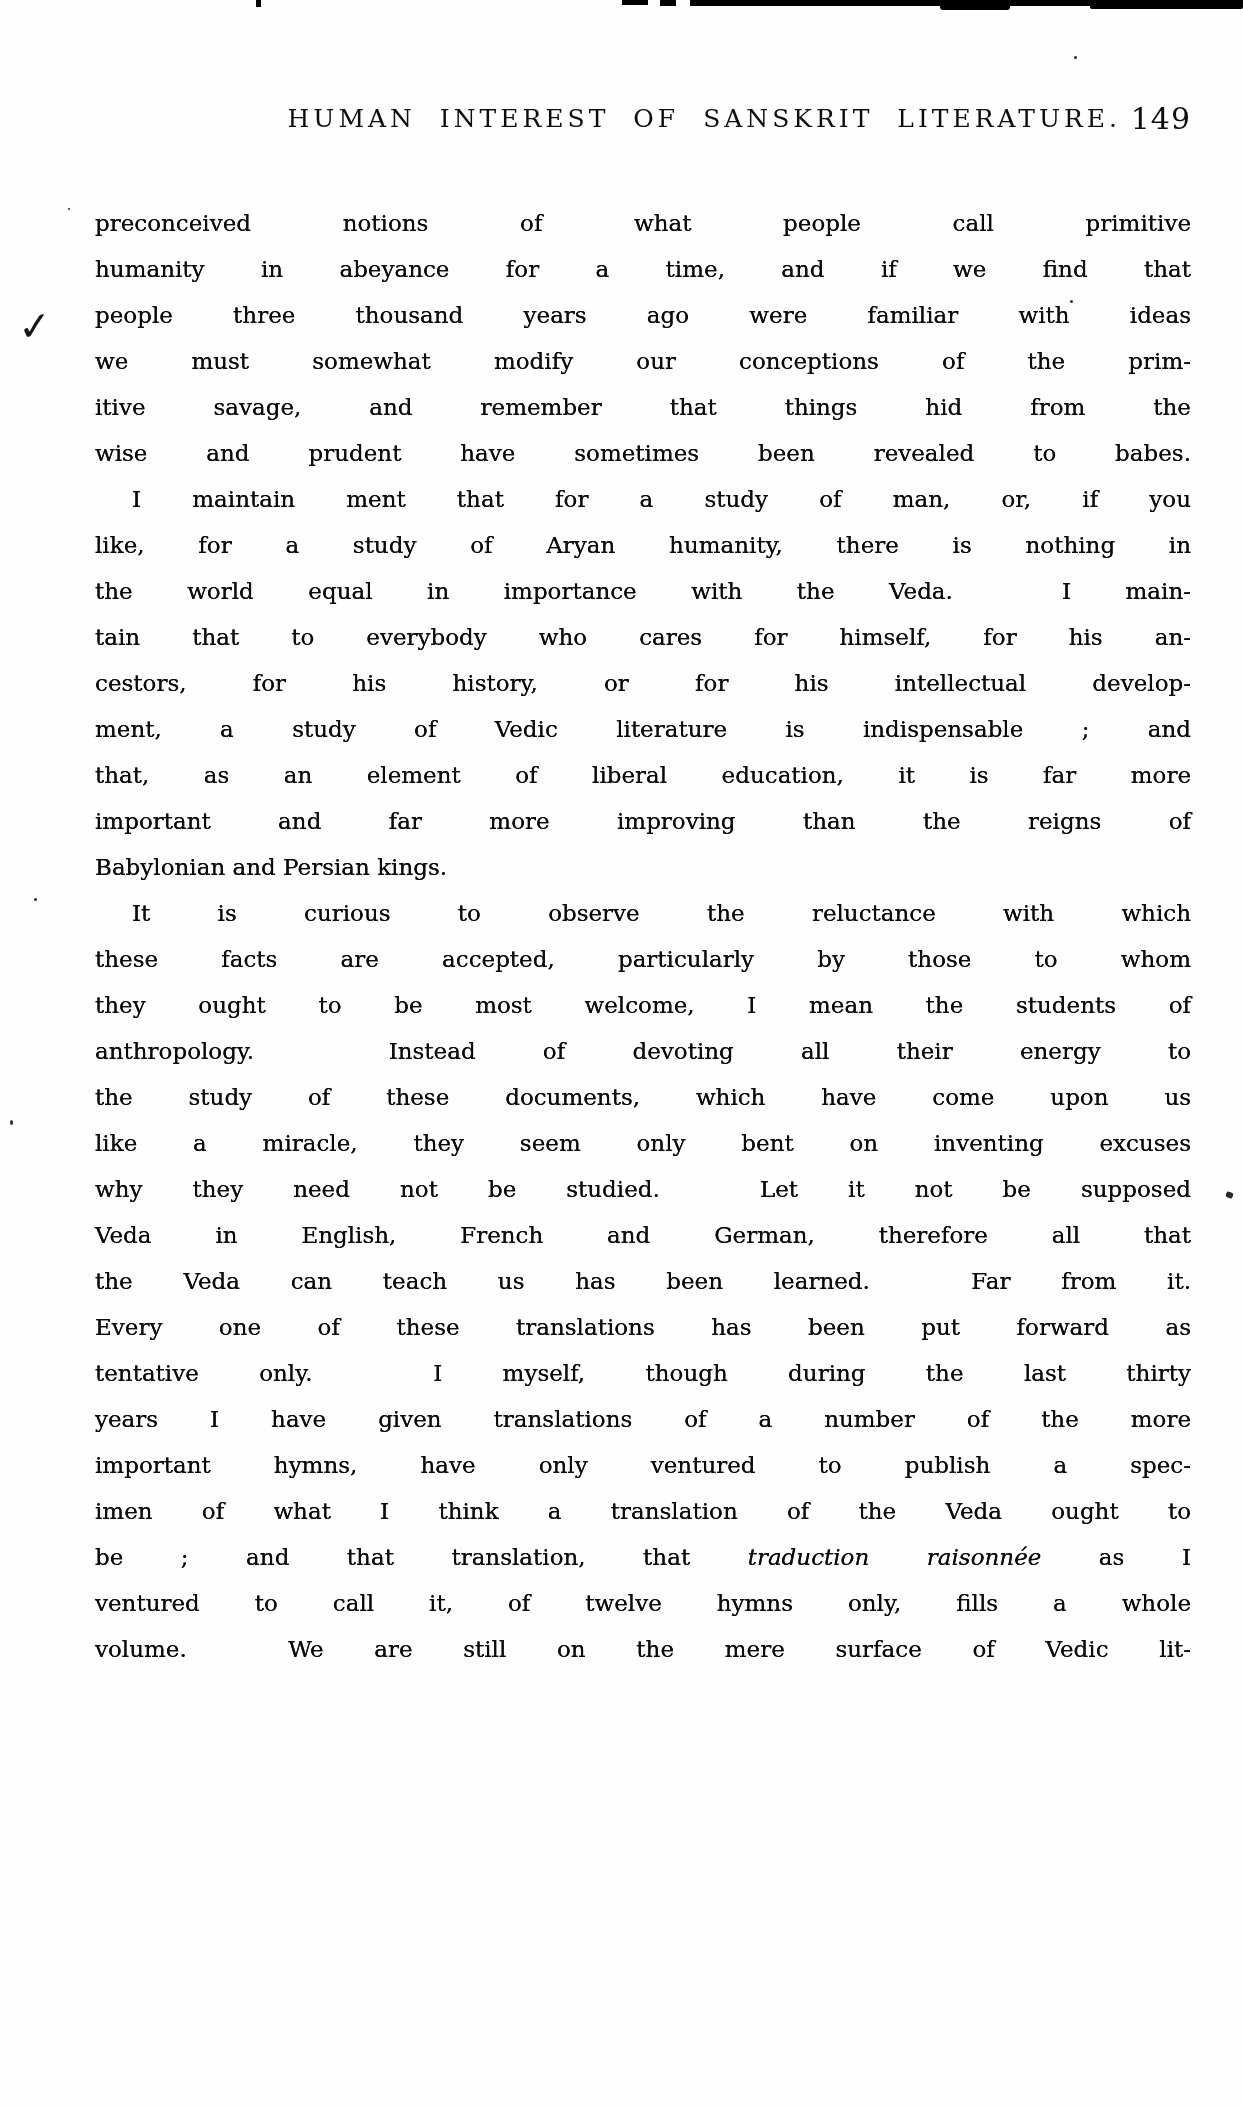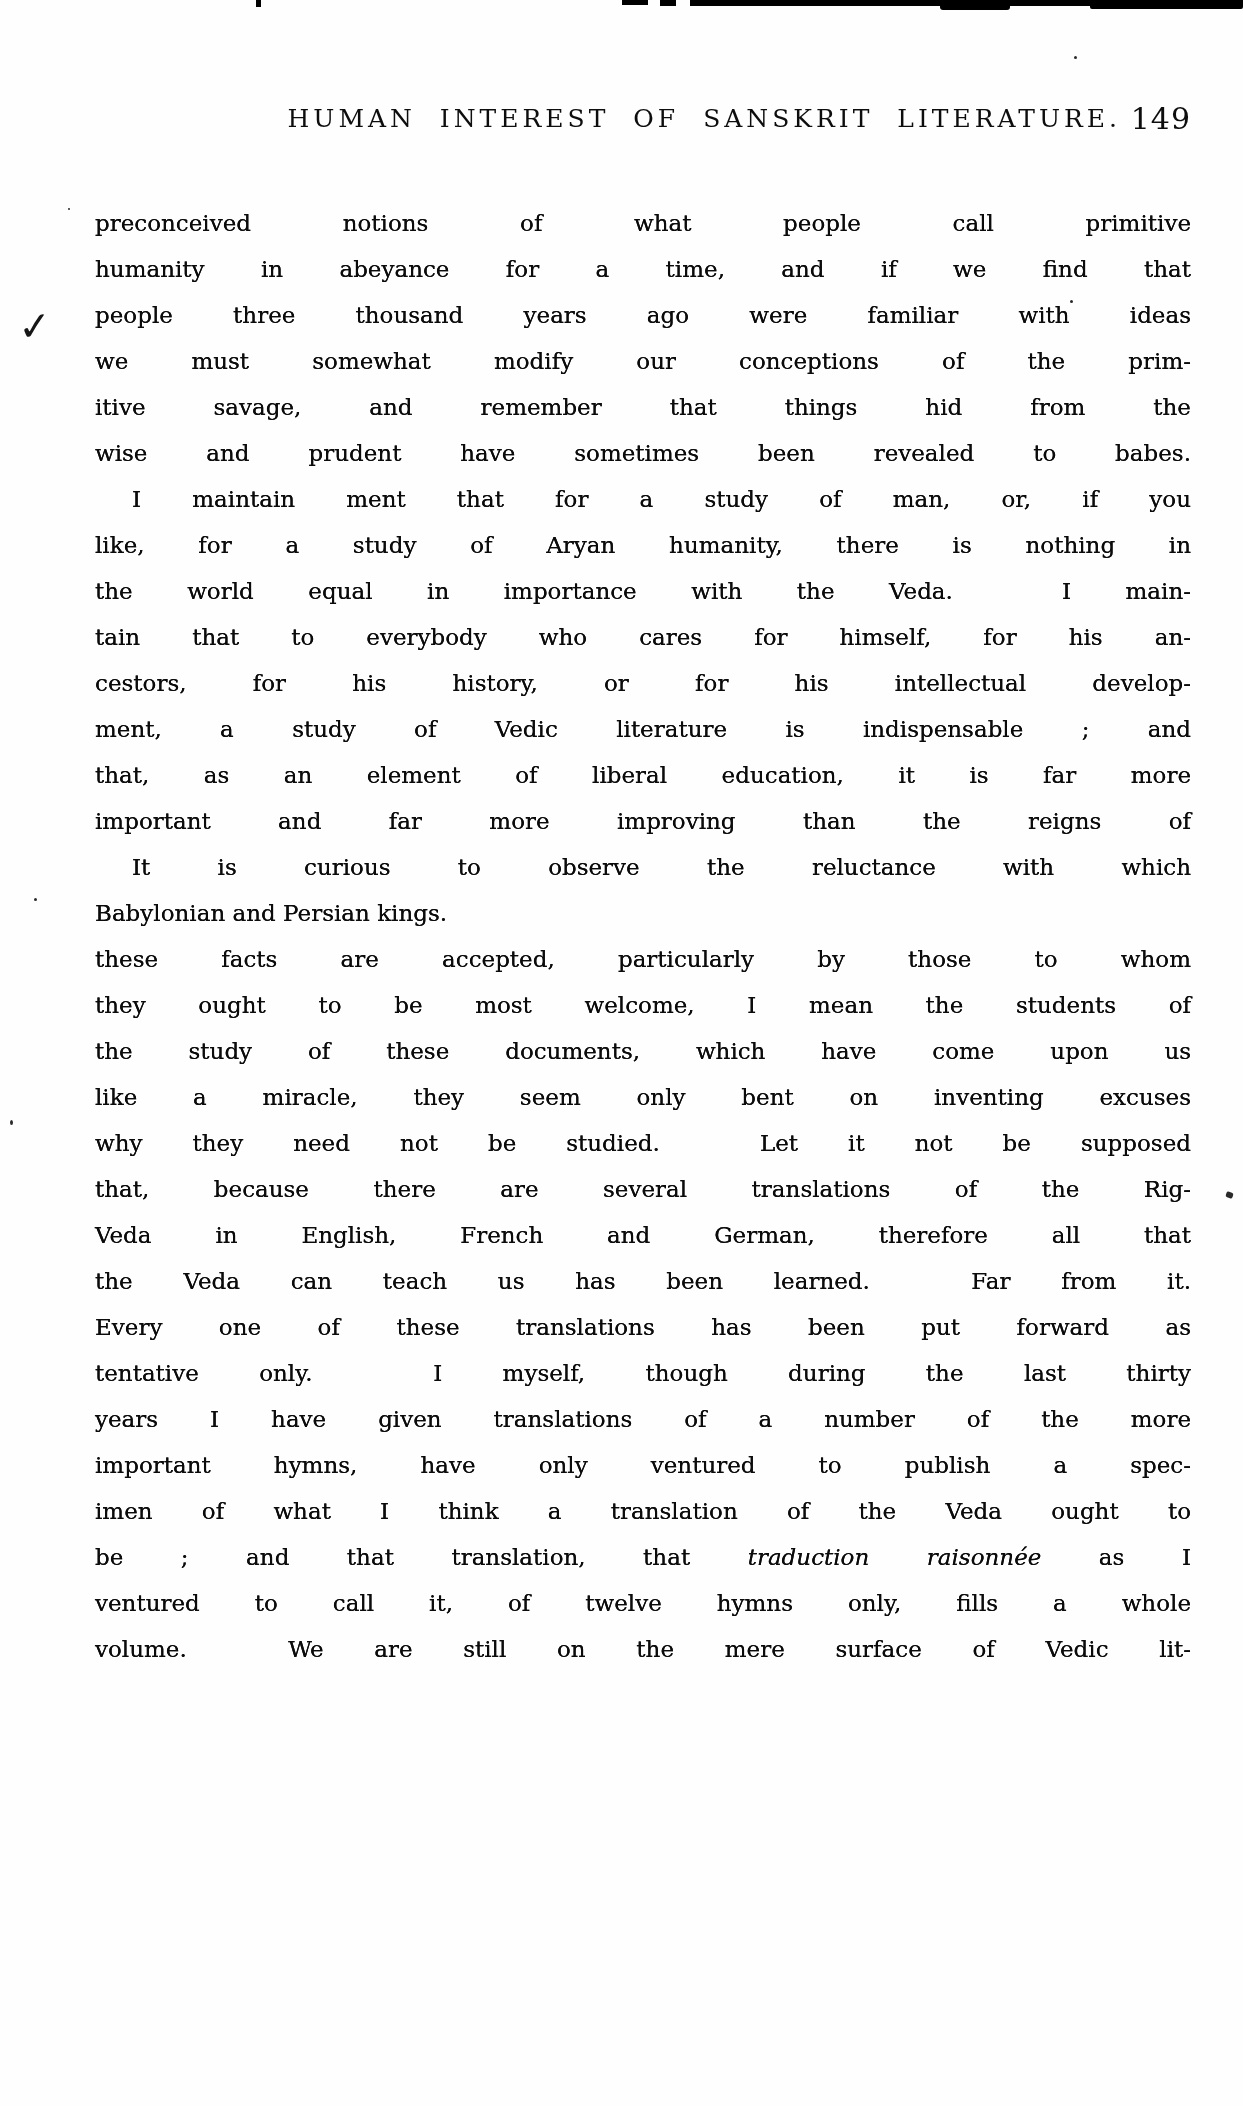--- a/index.html
+++ b/index.html
@@ -125,28 +125,28 @@
       <div class="line j"><span>itive savage, and remember that things hid from the</span></div>
       <div class="line j"><span>wise and prudent have sometimes been revealed to babes.</span></div>
       <div class="line j ind"><span>I maintain ment that for a study of man, or, if you</span></div>
       <div class="line j"><span>like, for a study of Aryan humanity, there is nothing in</span></div>
       <div class="line j"><span>the world equal in importance with the Veda.&nbsp; I main-</span></div>
       <div class="line j"><span>tain that to everybody who cares for himself, for his an-</span></div>
       <div class="line j"><span>cestors, for his history, or for his intellectual develop-</span></div>
       <div class="line j"><span>ment, a study of Vedic literature is indispensable ; and</span></div>
       <div class="line j"><span>that, as an element of liberal education, it is far more</span></div>
       <div class="line j"><span>important and far more improving than the reigns of</span></div>
+      <div class="line"><span>Babylonian and Persian kings.</span></div>
       <div class="line j ind"><span>It is curious to observe the reluctance with which</span></div>
-      <div class="line"><span>Babylonian and Persian kings.</span></div>
       <div class="line j"><span>these facts are accepted, particularly by those to whom</span></div>
       <div class="line j"><span>they ought to be most welcome, I mean the students of</span></div>
+      <div class="line j"><span>anthropology.&nbsp; Instead of devoting all their energy to</span></div>
       <div class="line j"><span>the study of these documents, which have come upon us</span></div>
       <div class="line j"><span>like a miracle, they seem only bent on inventing excuses</span></div>
       <div class="line j"><span>why they need not be studied.&nbsp; Let it not be supposed</span></div>
-      <div class="line j"><span>that, because there are several translations of the Rig-</span></div>
       <div class="line j"><span>Veda in English, French and German, therefore all that</span></div>
       <div class="line j"><span>the Veda can teach us has been learned.&nbsp; Far from it.</span></div>
       <div class="line j"><span>Every one of these translations has been put forward as</span></div>
       <div class="line j"><span>tentative only.&nbsp; I myself, though during the last thirty</span></div>
       <div class="line j"><span>years I have given translations of a number of the more</span></div>
       <div class="line j"><span>important hymns, have only ventured to publish a spec-</span></div>
       <div class="line j"><span>imen of what I think a translation of the Veda ought to</span></div>
       <div class="line j"><span>be ; and that translation, that </span><span class="it">traduction raisonnée</span><span> as I</span></div>
       <div class="line j"><span>ventured to call it, of twelve hymns only, fills a whole</span></div>
       <div class="line j"><span>volume.&nbsp; We are still on the mere surface of Vedic lit-</span></div>

